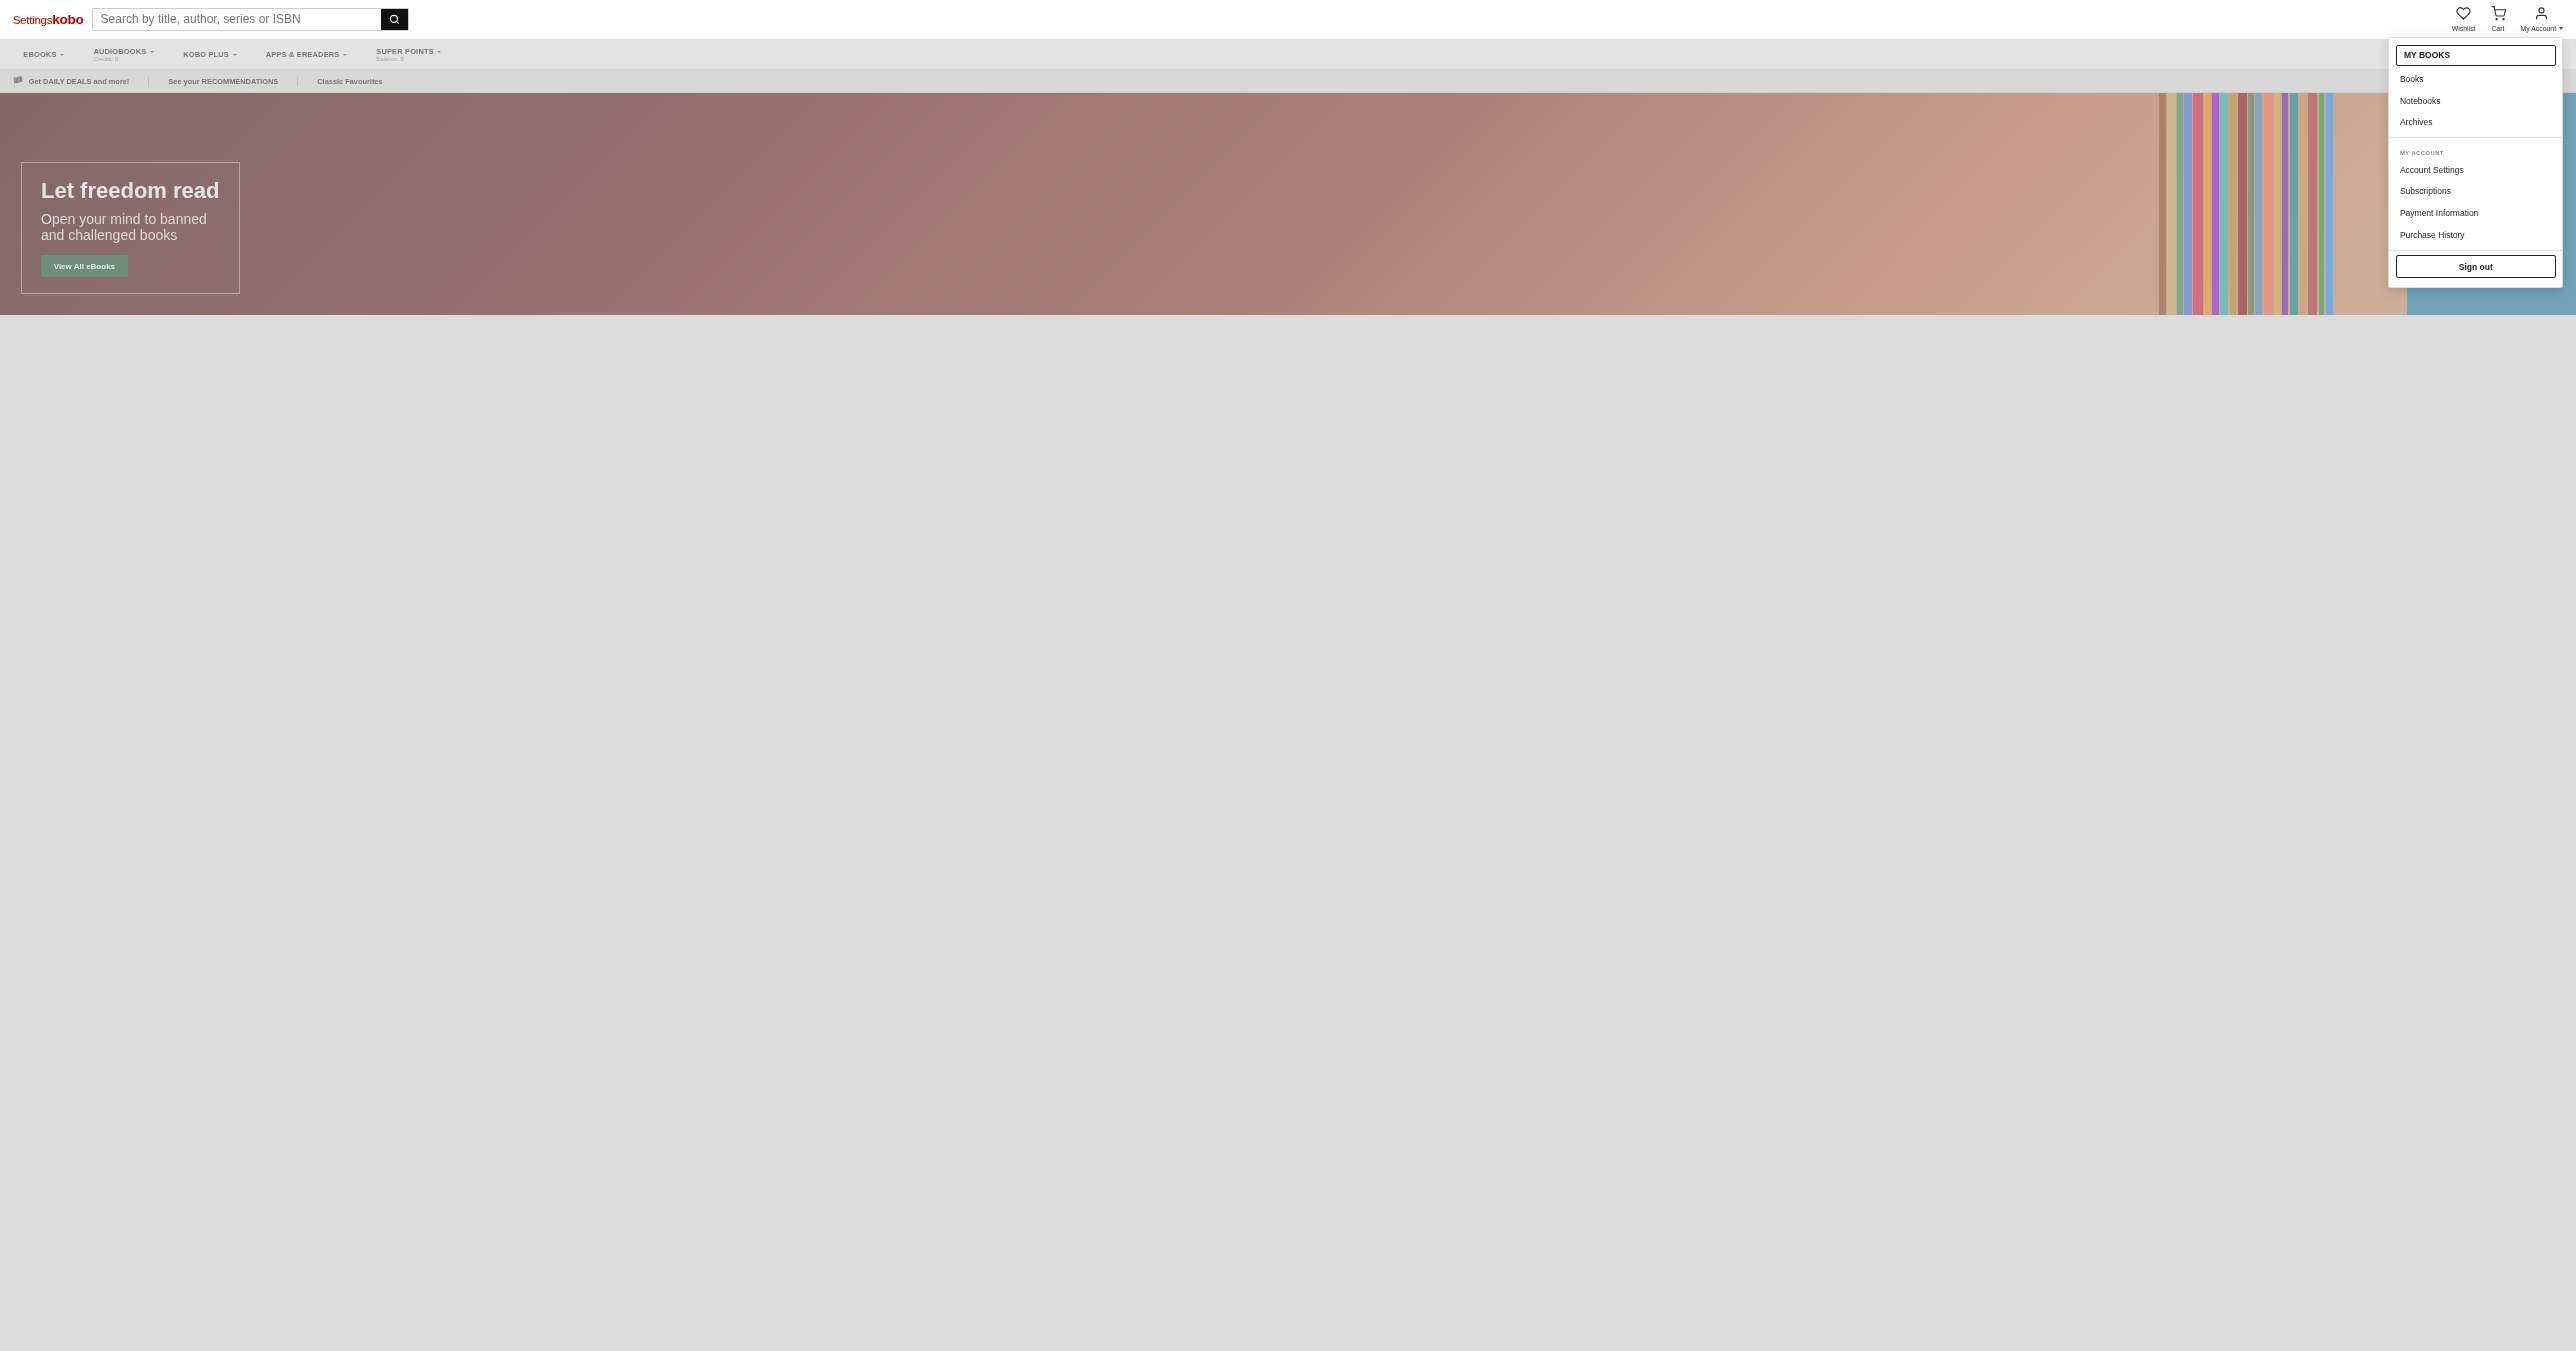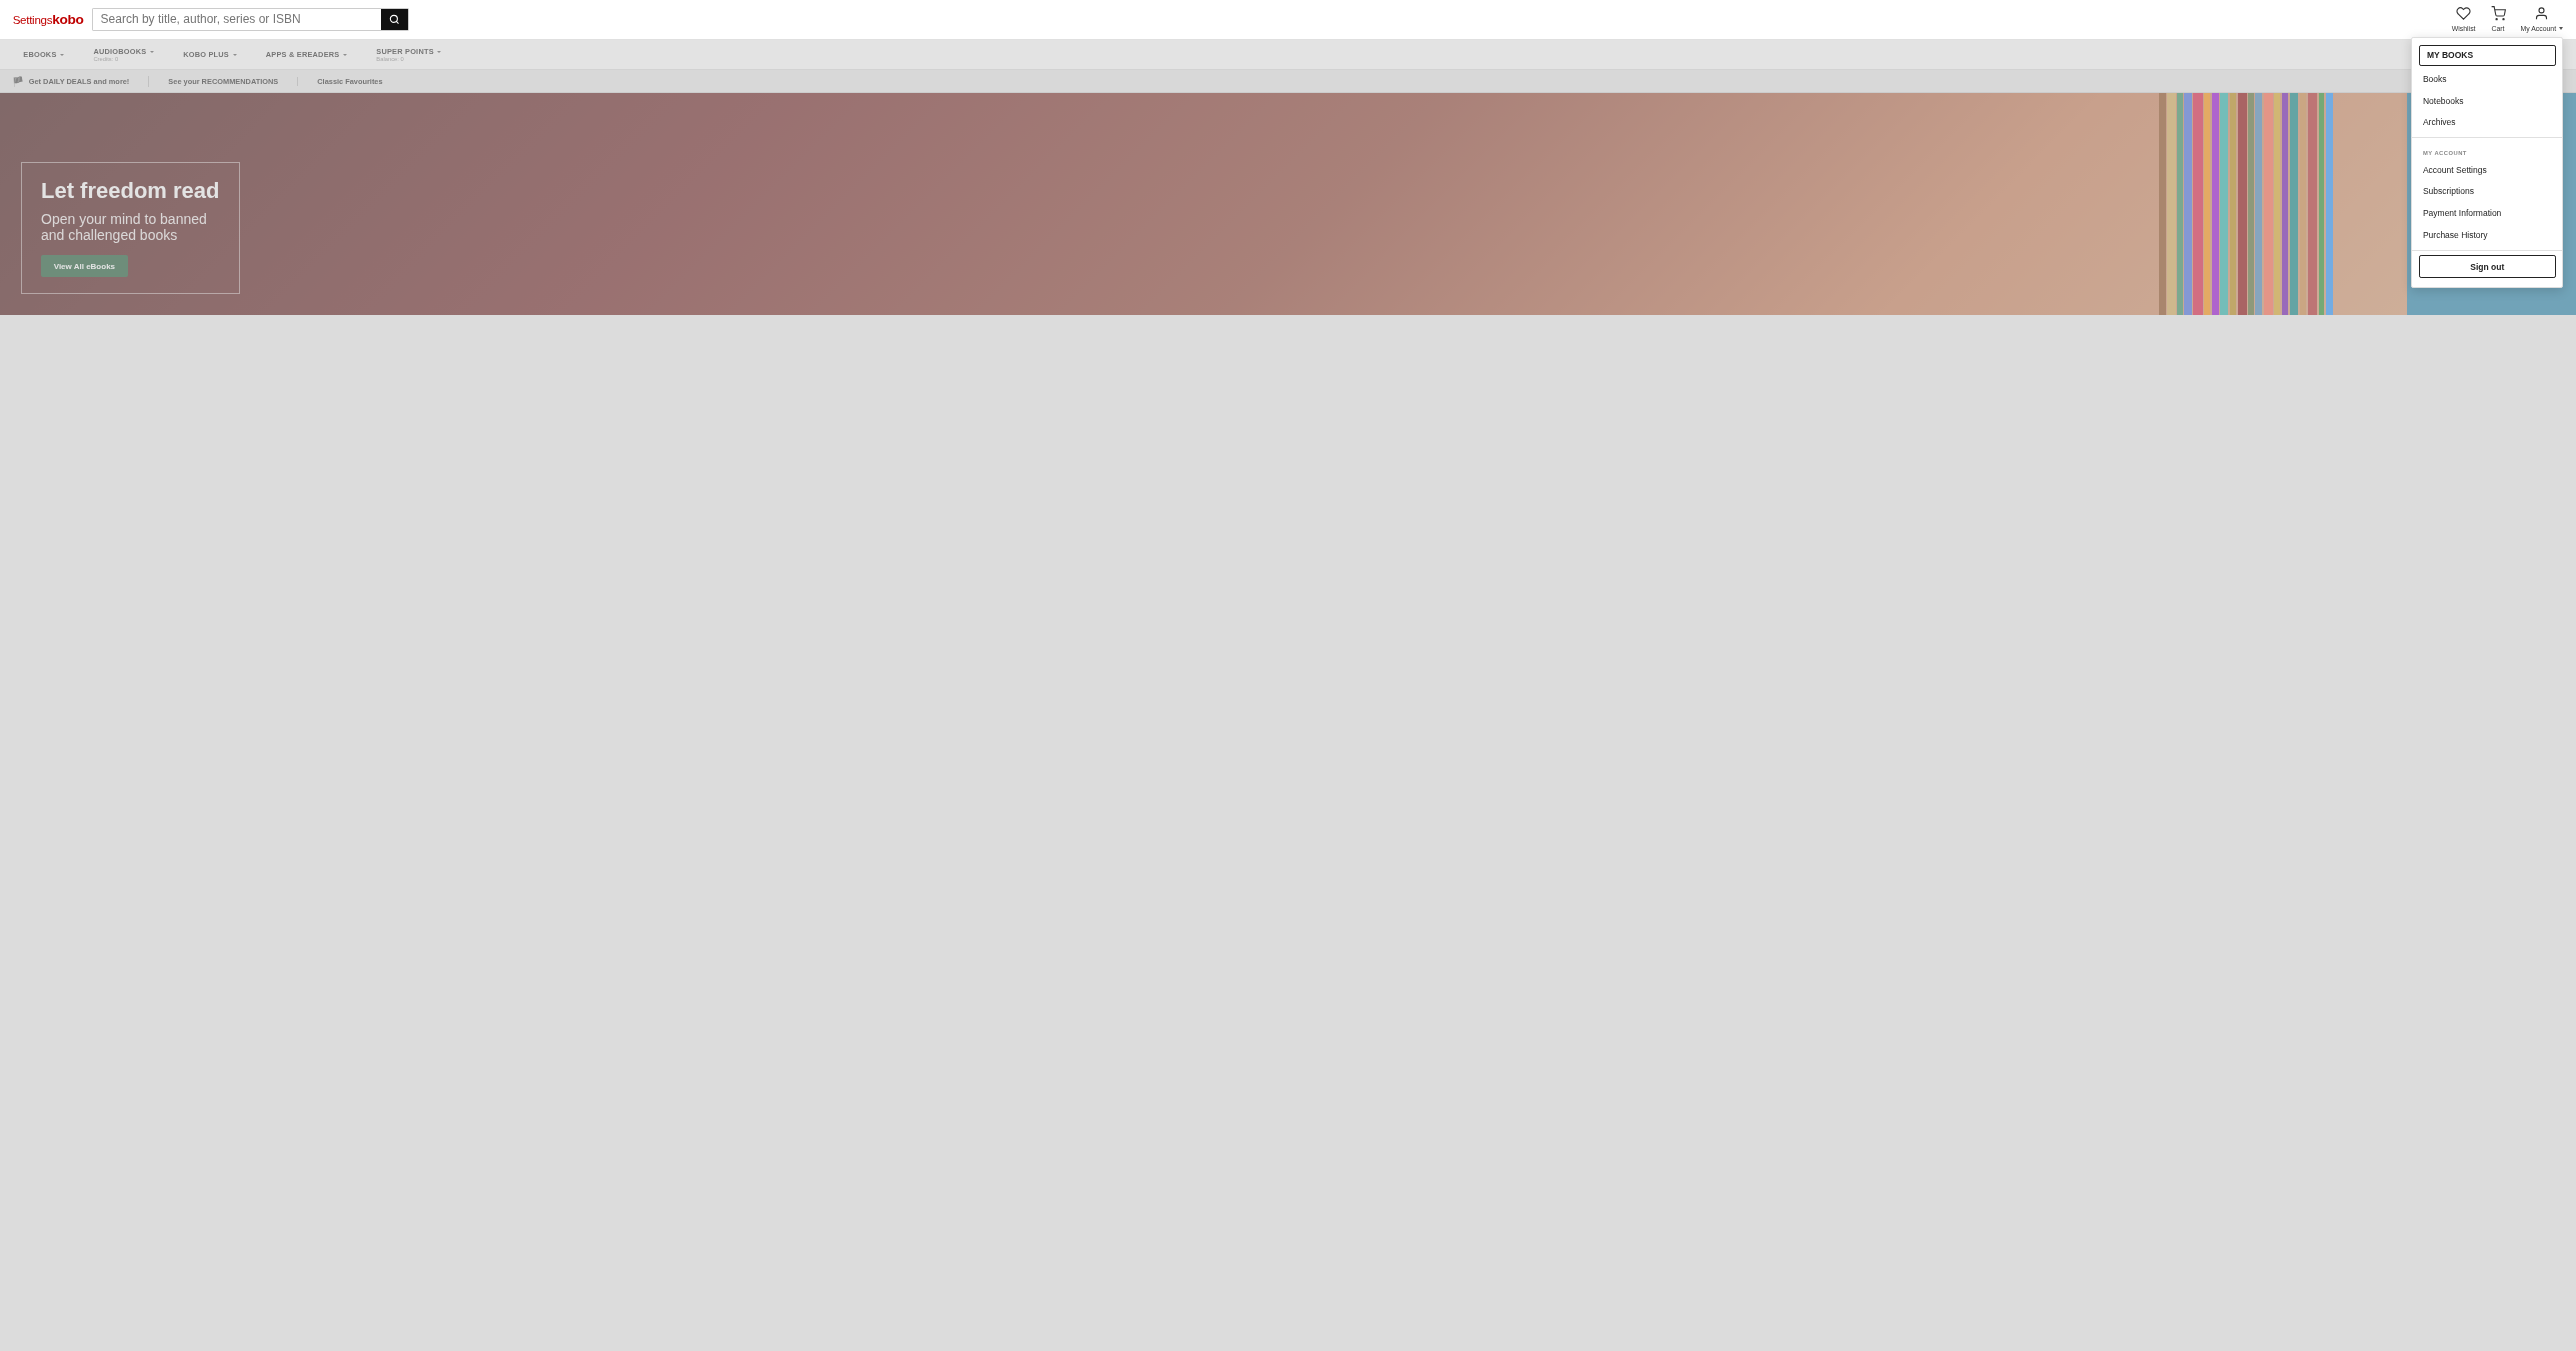--- a/index.html
+++ b/index.html
@@ -291,21 +291,21 @@
       font-weight: 700;
       color: #fff;
       line-height: 1.4;
     }
 
     
     .dropdown-menu {
       position: absolute;
       top: 31px;
       right: 0;
-      width: 152px;
+      width: 175px;
       background: #fff;
       border: 0.5px solid #ddd;
       border-radius: 2.1px;
       box-shadow: 0 2.1px 10.6px rgba(0,0,0,0.15);
       z-index: 999;
       padding: 4.2px 0;
     }
 
     .dropdown-section-label {
       font-size: 5.8px;

